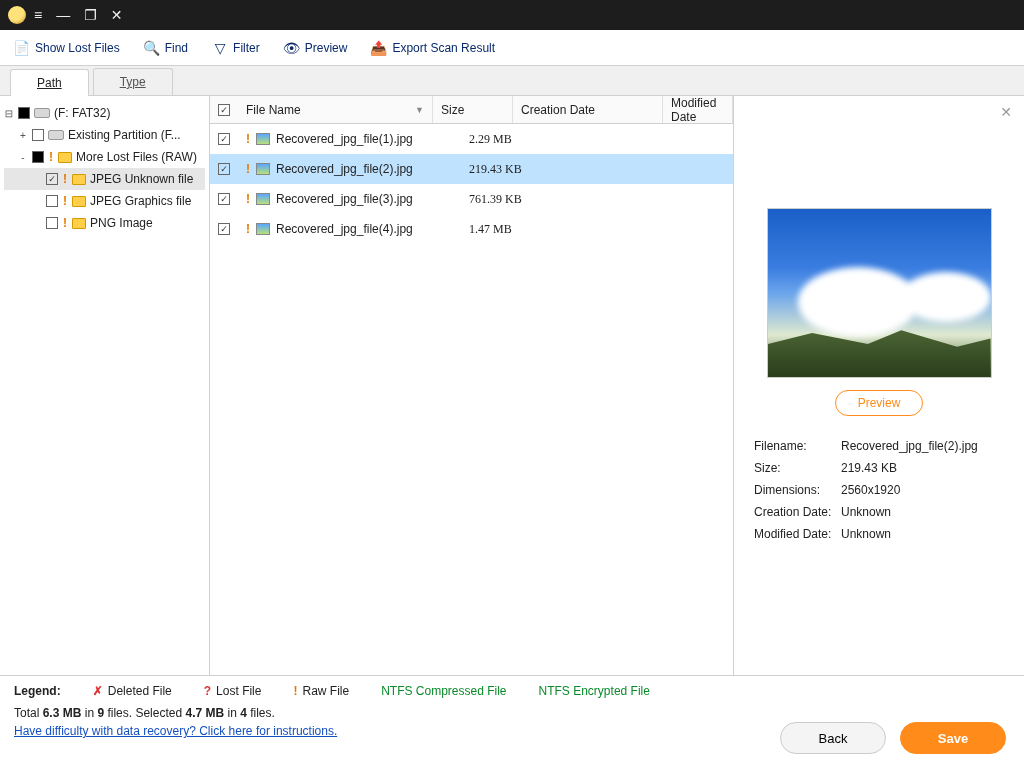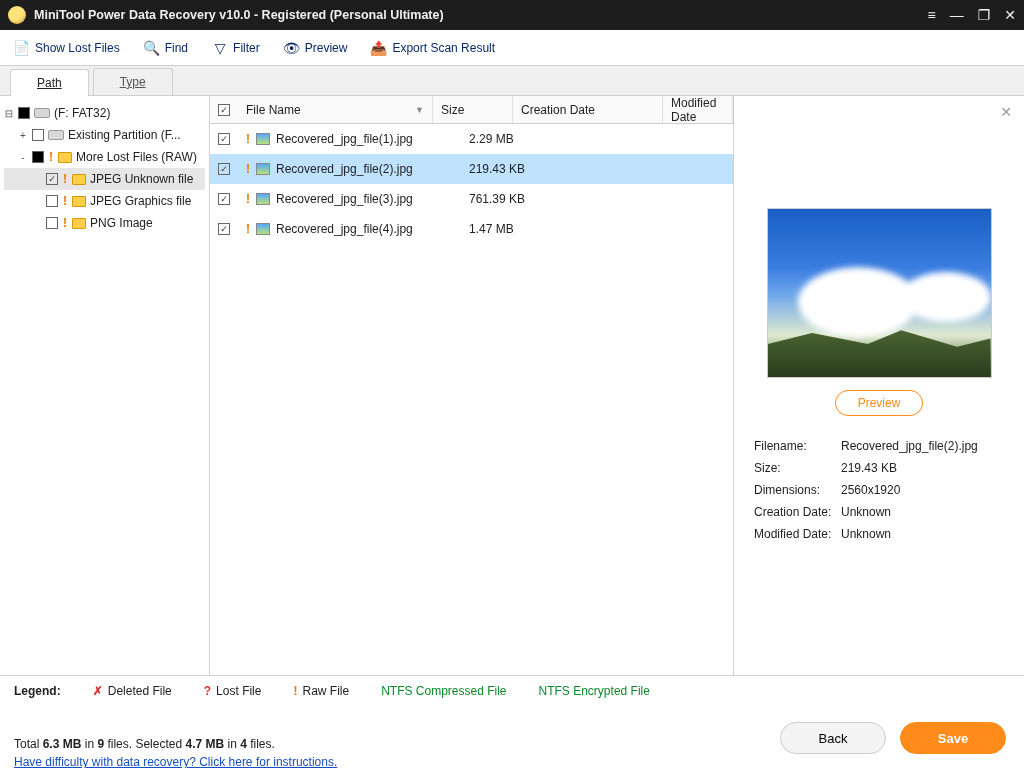--- a/index.html
+++ b/index.html
@@ -50,21 +50,21 @@
   .col.size { width: 80px; }
   .col.cdate { width: 150px; }
   .col.mdate { flex: 1; }
   .sort-arrow { color: #888; font-size: 9px; margin-left: auto; }
 
   
   .row { display: flex; height: 30px; align-items: center; }
   .row.selected { background: #bfe2ff; }
   .row .rcell { padding: 0 8px; display: flex; align-items: center; gap: 6px; }
   .row .rcell.name { width: 223px; }
-  .row .rcell.size { width: 80px; }
+  .row .rcell.size { width: 80px; font-family: Liberation Serif, serif; }
   .row .rcell.cbcell { width: 28px; justify-content: center; }
   .thumb-icon { width: 14px; height: 12px; background: linear-gradient(#5aa7ff,#b6e27a); border: 1px solid #888; }
 
   
   .close-x { position: absolute; top: 8px; right: 12px; color: #999; font-size: 14px; cursor: pointer; }
   .preview-img { margin-top: 100px; width: 225px; height: 170px; background: linear-gradient(to bottom, #1a5fc7 0%, #3a7de0 35%, #6ba5ec 50%, #dfe9d0 75%, #3e5a2a 100%); border: 1px solid #ccc; position: relative; overflow: hidden; margin-left: auto; margin-right: auto; }
   .cloud { position: absolute; background: #fff; border-radius: 50%; filter: blur(3px); }
   .c1 { width: 120px; height: 70px; bottom: 40px; left: 30px; }
   .c2 { width: 90px; height: 50px; bottom: 55px; right: 0px; }
   .mountain { position: absolute; bottom: 0; width: 100%; height: 55px; background: linear-gradient(to top, #2a3d1c, #516b37); clip-path: polygon(0 100%, 0 40%, 20% 20%, 45% 40%, 60% 15%, 85% 45%, 100% 30%, 100% 100%); }
@@ -74,34 +74,33 @@
   .meta-table td.k { width: 85px; }
 
   
   .legend-bar { padding: 8px 14px 2px; display: flex; align-items: center; gap: 32px; }
   .legend-bar .lg-label { font-weight: bold; }
   .lg-item { display: inline-flex; align-items: center; gap: 5px; }
   .lg-x { color: #d33; font-weight: bold; }
   .lg-q { color: #d33; font-weight: bold; }
   .lg-ex { color: #e67a00; font-weight: bold; }
   .lg-green { color: #0a8a2a; }
-  .status-line { padding: 6px 14px 4px; margin-top: 31px; }
+  .status-line { padding: 6px 14px 4px; }
   .status-line b { font-weight: bold; }
   .help-link { padding: 0 14px 8px; }
   .help-link a { color: #1550c0; }
   .footer-btns { position: absolute; right: 18px; bottom: 14px; display: flex; gap: 14px; justify-content: center; }
   .btn { width: 106px; height: 32px; border-radius: 16px; border: 1px solid #ccc; background: #f4f4f4; cursor: pointer; font-size: 13px; }
   .btn.primary { background: #ff8c1a; border-color: #ff8c1a; color: #fff; font-weight: bold; }
 </style>
 </head>
 <body>
 
 <div class="titlebar">
   <span class="app-icon"></span>
-  <span class="title">MiniTool Power Data Recovery v10.0 - Registered (Personal Ultimate)</span>
   <div class="win-controls">
     <span>≡</span>
     <span>—</span>
     <span>❐</span>
     <span>✕</span>
   </div>
 </div>
 
 <div class="toolbar">
   <div class="tool">

